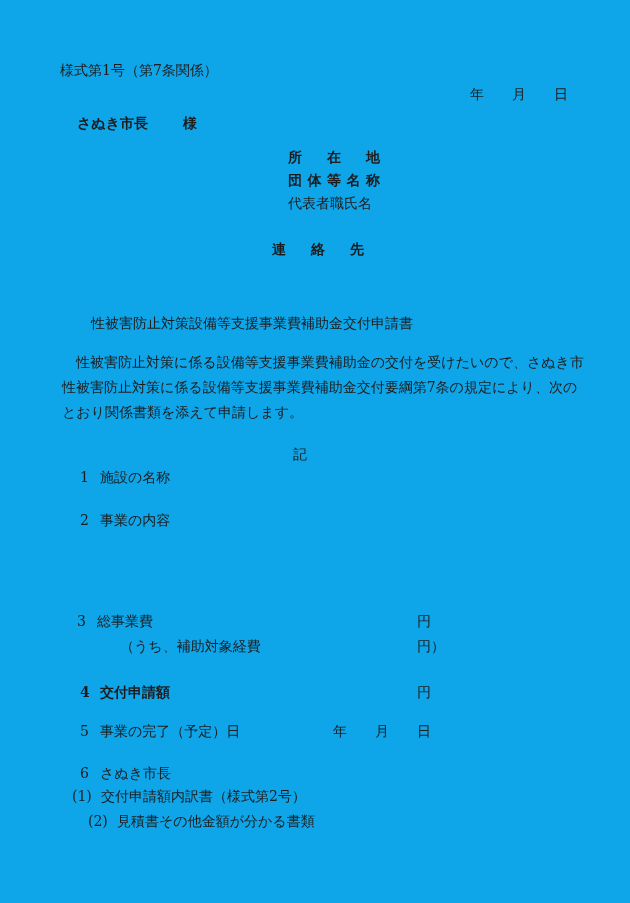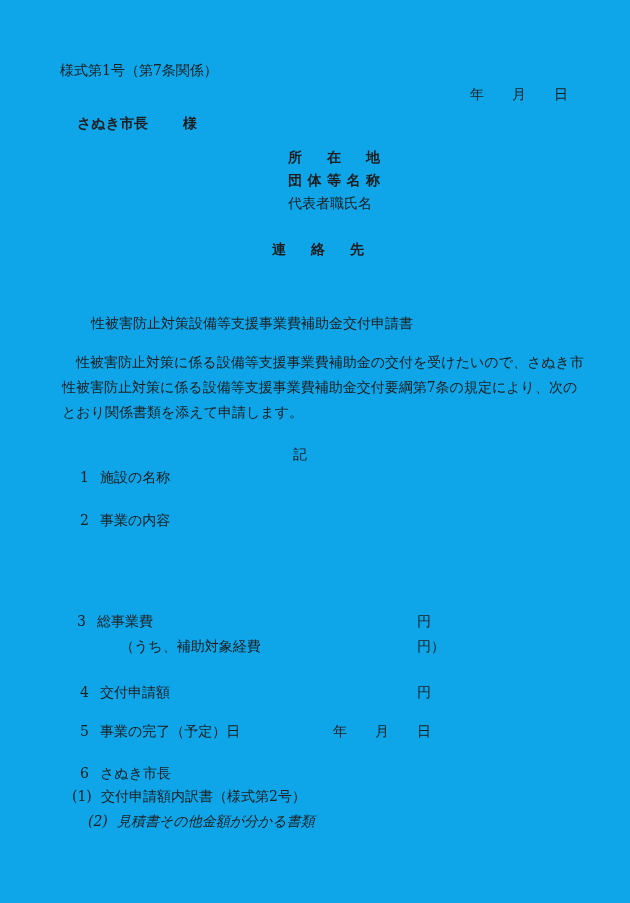--- a/index.html
+++ b/index.html
@@ -83,25 +83,25 @@
   <div class="line" style="left:80px; top:467px;"><span class="num">1</span><span>施設の名称</span></div>
 
   <div class="line" style="left:80px; top:510px;"><span class="num">2</span><span>事業の内容</span></div>
 
   <div class="line" style="left:77px; top:611px;"><span class="num">3</span><span>総事業費</span></div>
   <div class="line" style="left:417px; top:611px;">円</div>
 
   <div class="line" style="left:120px; top:636px;">（うち、補助対象経費</div>
   <div class="line" style="left:417px; top:636px;">円）</div>
 
-  <div class="line" style="left:80px; top:682px;"><span class="num">4</span><span>交付申請額</span></div>
+  <div class="line" style="left:80px; top:682px;font-weight:bold;"><span class="num">4</span><span>交付申請額</span></div>
   <div class="line" style="left:417px; top:682px;">円</div>
 
   <div class="line" style="left:80px; top:721px;"><span class="num">5</span><span>事業の完了（予定）日</span></div>
   <div class="line" style="left:333px; top:721px;">年　　月　　日</div>
 
   <div class="line" style="left:80px; top:763px;"><span class="num">6</span><span>さぬき市長</span></div>
 
   <div class="line" style="left:72px; top:786px;"><span class="subnum">(1)</span><span>交付申請額内訳書（様式第2号）</span></div>
 
-  <div class="line" style="left:88px; top:811px;font-style:italic;"><span class="subnum">(2)</span><span>見積書その他金額が分かる書類</span></div>
+  <div class="line" style="left:88px; top:811px;"><span class="subnum">(2)</span><span>見積書その他金額が分かる書類</span></div>
 
 </div>
 
 </body></html>

